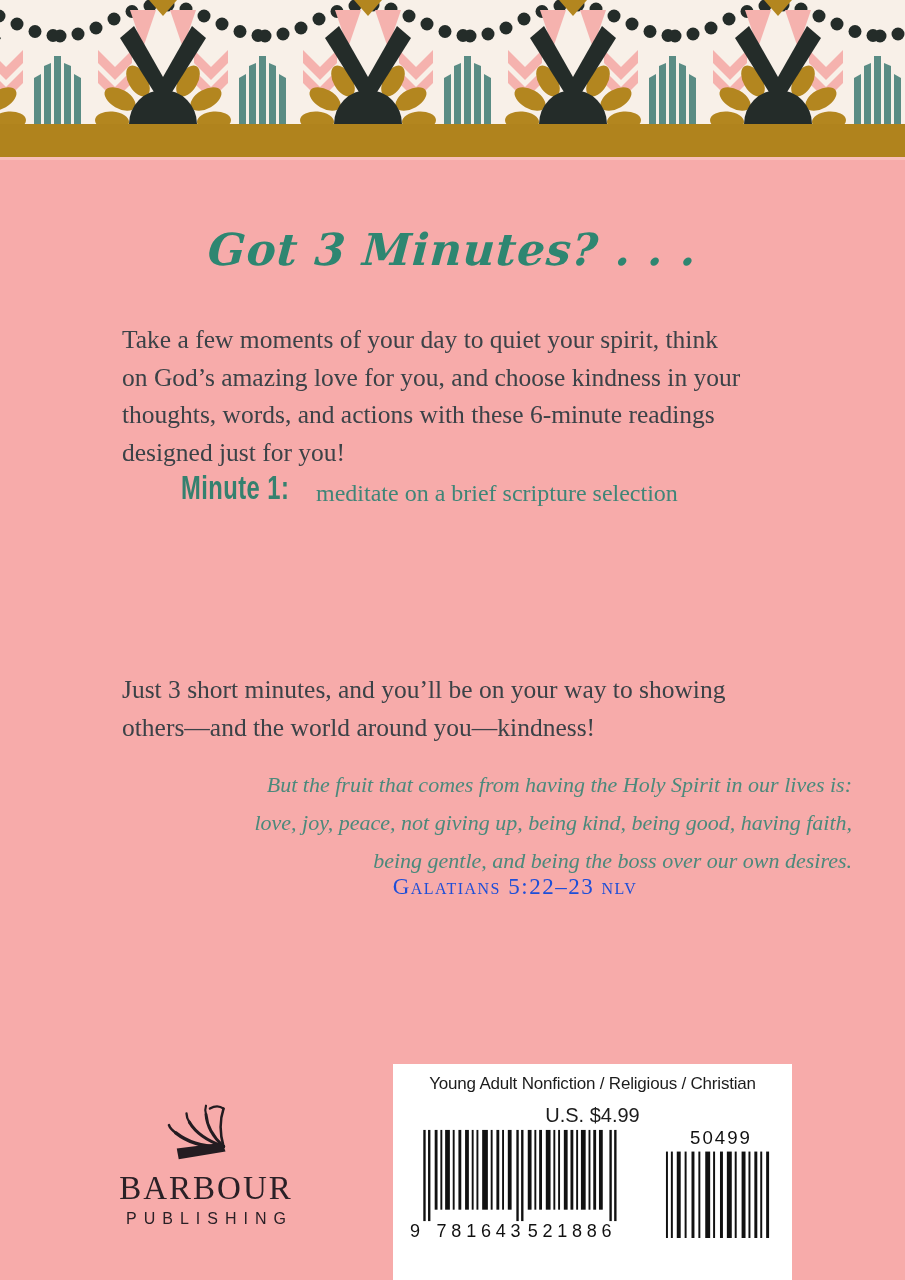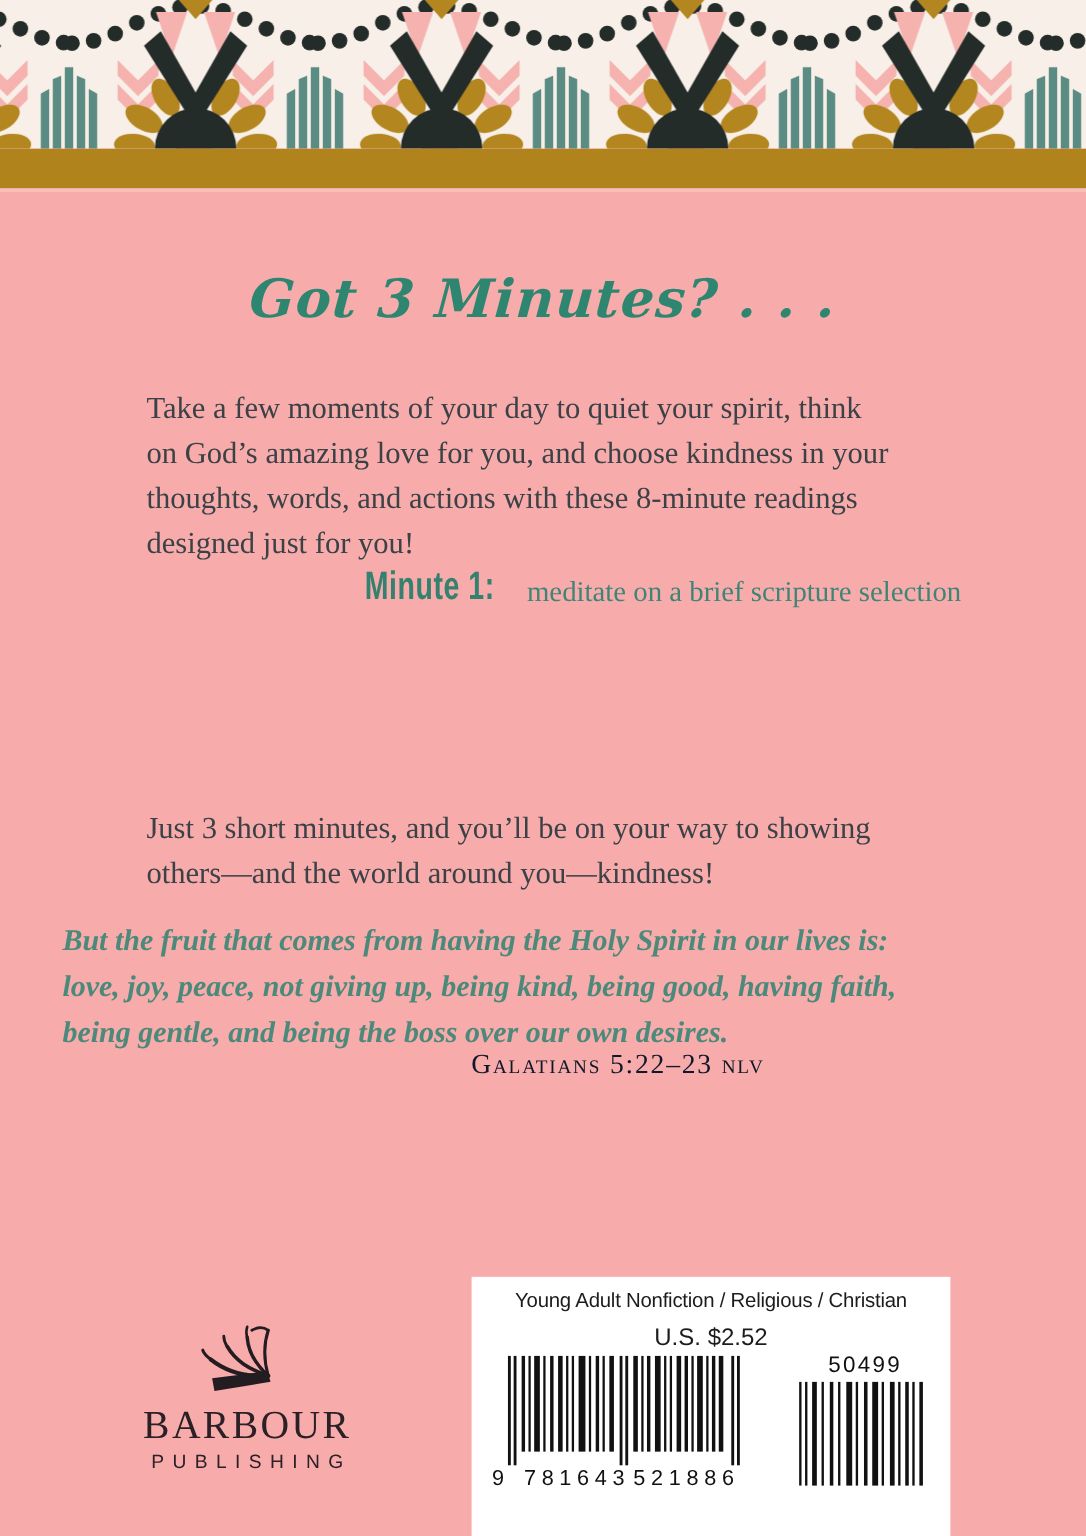--- a/index.html
+++ b/index.html
@@ -27,46 +27,46 @@
   }
   .para {
     position:absolute; left:122px; width:690px;
     font-size:25.5px; line-height:37.5px;
     color:#3b4247; white-space:pre-line;
   }
   .intro { top:321px; }
   .outro { top:671px; }
 
   .minutes { position:absolute; top:477px; left:181px; width:620px; }
-  .minute-row { margin-bottom:22px; white-space:nowrap;text-align:right; }
+  .minute-row { margin-bottom:22px; white-space:nowrap; }
   .minute-label {
     display:inline-block;
     font-family:"Liberation Sans", sans-serif;
     font-weight:600; font-size:27px; letter-spacing:0.5px;
     color:#35816f;
     transform:scale(0.88,1.22); transform-origin:left bottom;
     margin-right:12px;
   }
   .minute-text {
     display:inline-block; vertical-align:baseline;
     font-size:24px; line-height:33px;
     color:#3f8577; white-space:pre-wrap;
   }
 
   .verse {
     position:absolute; top:766px; left:52px; width:800px;
-    text-align:left; font-style:italic;
-    font-size:25px; line-height:38px;
-    color:#4b897b; white-space:pre-line;font-weight:bold;
+    text-align:right; font-style:italic;
+    font-size:22px; line-height:38px;
+    color:#4b897b; white-space:pre-line;
   }
   .verse-ref {
     position:absolute; top:874px; left:235px; width:560px;
     text-align:center;
     font-variant:small-caps; font-size:23px; letter-spacing:1.5px;
-    color:#0f172a;
+    color:#1d4ed8;
   }
 
   
   .retail-box {
     position:absolute; left:393px; top:1064px; width:399px; height:219px;
     background:#ffffff; color:#1c1c1c;
     font-family:"Liberation Sans", sans-serif;
     text-align:center;
   }
   .cat-line { font-size:17px; line-height:22px; letter-spacing:-0.2px; }
@@ -161,40 +161,40 @@
     </defs>
     <rect width="905" height="124" fill="url(#folk)"></rect>
   </svg>
   <div class="gold-band"></div>
   <div class="gold-band-edge"></div>
 
   <div class="heading">Got 3 Minutes? . . .</div>
 
   <div class="para intro">Take a few moments of your day to quiet your spirit, think
 on God’s amazing love for you, and choose kindness in your
-thoughts, words, and actions with these 8-minute readings
+thoughts, words, and actions with these 6-minute readings
 designed just for you!</div>
 
   <div class="minutes">
     <div class="minute-row">
       <span class="minute-label">Minute 1:</span><span class="minute-text">meditate on a brief scripture selection</span>
     </div>
   </div>
 
   <div class="para outro">Just 3 short minutes, and you’ll be on your way to showing
 others—and the world around you—kindness!</div>
 
   <div class="verse">But the fruit that comes from having the Holy Spirit in our lives is:
 love, joy, peace, not giving up, being kind, being good, having faith,
 being gentle, and being the boss over our own desires.</div>
   <div class="verse-ref">Galatians 5:22–23 nlv</div>
 
   <div class="retail-box">
     <div class="cat-line">Young Adult Nonfiction / Religious / Christian</div>
-    <div class="price">U.S. $2.52</div>
+    <div class="price">U.S. $4.99</div>
     <div class="barcodes">
       <svg class="ean-svg" width="226" height="116" viewBox="0 0 238 116">
         <g fill="#111111">
           <rect x="14" y="0" width="2.5" height="96"></rect>
             <rect x="19" y="0" width="2.5" height="96"></rect>
           <rect x="26" y="0" width="3" height="84"></rect>
             <rect x="32" y="0" width="2" height="84"></rect>
           <rect x="37" y="0" width="5" height="84"></rect>
             <rect x="45" y="0" width="2" height="84"></rect>
           <rect x="51" y="0" width="3" height="84"></rect>

